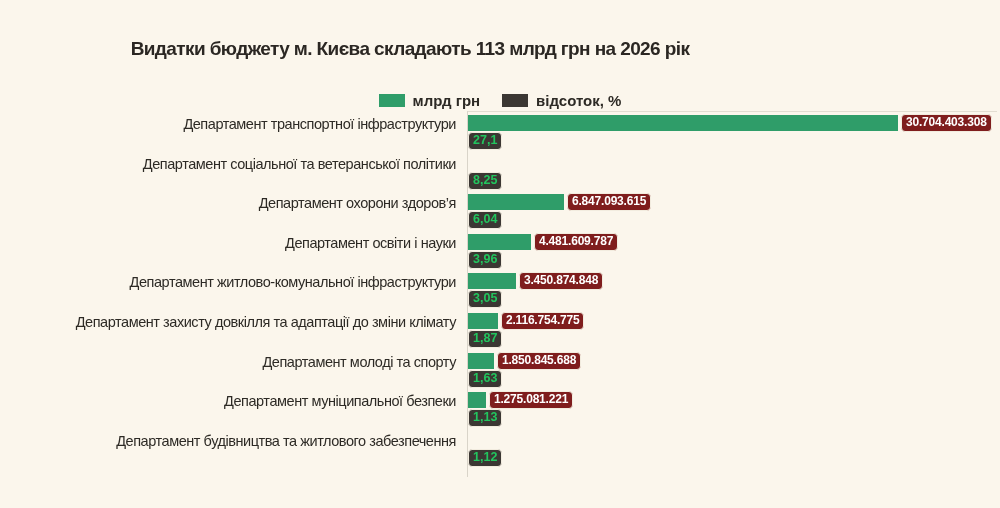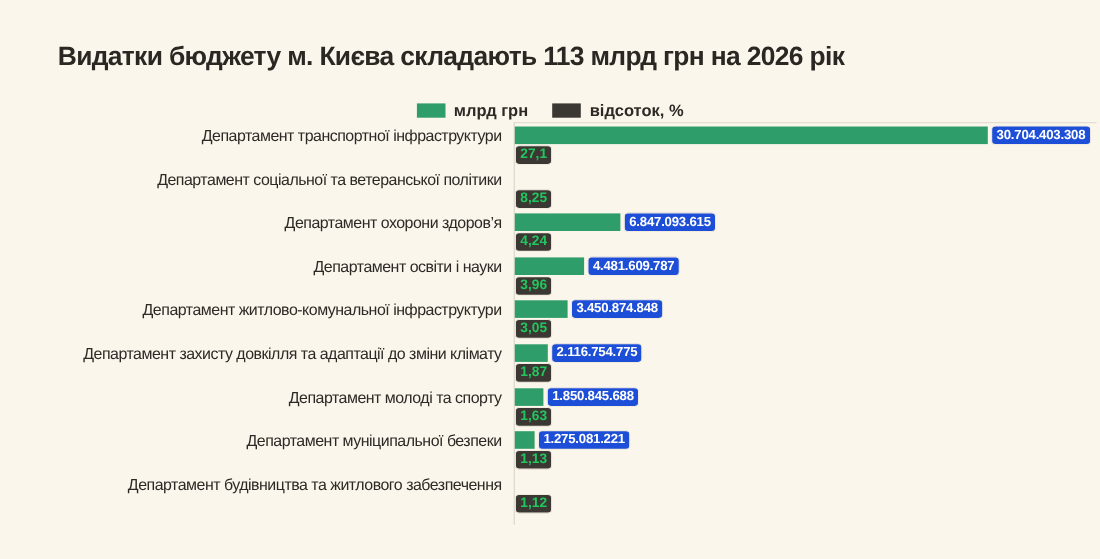--- a/index.html
+++ b/index.html
@@ -9,21 +9,21 @@
   }
   .canvas{
     position:relative;
     width:1000px;height:508px;
     background:#fbf6ec;
     overflow:hidden;
   }
   .title{
     position:absolute;top:38px;left:0;width:820px;
     margin:0;text-align:center;
-    font-size:24px;font-weight:bold;letter-spacing:-0.6px;
+    font-size:19px;font-weight:bold;letter-spacing:-0.6px;
     color:#2b2723;
   }
   .legend{
     position:absolute;top:92px;left:0;width:1000px;
     display:flex;justify-content:center;align-items:center;gap:22px;
   }
   .legend-item{display:flex;align-items:center;gap:8px;}
   .swatch{width:26px;height:13px;display:inline-block;}
   .swatch.green{background:#2f9d69;}
   .swatch.dark{background:#3b3733;}
@@ -48,21 +48,21 @@
   }
   .barline{
     position:absolute;left:468px;top:0;height:20px;
     display:flex;align-items:center;
   }
   .bar{
     height:16px;background:#2f9d69;flex:0 0 auto;
   }
   .value-box{
     margin-left:3px;
-    background:#1d4ed8;color:#ffffff;
+    background:#7f1d1d;color:#ffffff;
     border:1.5px solid #f2ecdf;border-radius:4px;
     font-size:12px;font-weight:bold;letter-spacing:-0.2px;
     padding:1px 4px 2px 4px;line-height:13px;
     white-space:nowrap;
   }
   .pct-badge{
     position:absolute;left:468px;top:19px;
     background:#3b3733;color:#22c55e;
     border:1.5px solid #f2ecdf;border-radius:4px;
     font-size:12.5px;font-weight:bold;
@@ -105,21 +105,21 @@
       <div class="cat">Департамент соціальної та ветеранської політики</div>
       <div class="pct-badge">8,25</div>
     </div>
 
     <div class="row">
       <div class="cat">Департамент охорони здоров’я</div>
       <div class="barline">
         <div class="bar" style="width: 96px;"></div>
         <div class="value-box">6.847.093.615</div>
       </div>
-      <div class="pct-badge">4,24</div>
+      <div class="pct-badge">6,04</div>
     </div>
 
     <div class="row">
       <div class="cat">Департамент освіти і науки</div>
       <div class="barline">
         <div class="bar" style="width: 63px;"></div>
         <div class="value-box">4.481.609.787</div>
       </div>
       <div class="pct-badge">3,96</div>
     </div>

